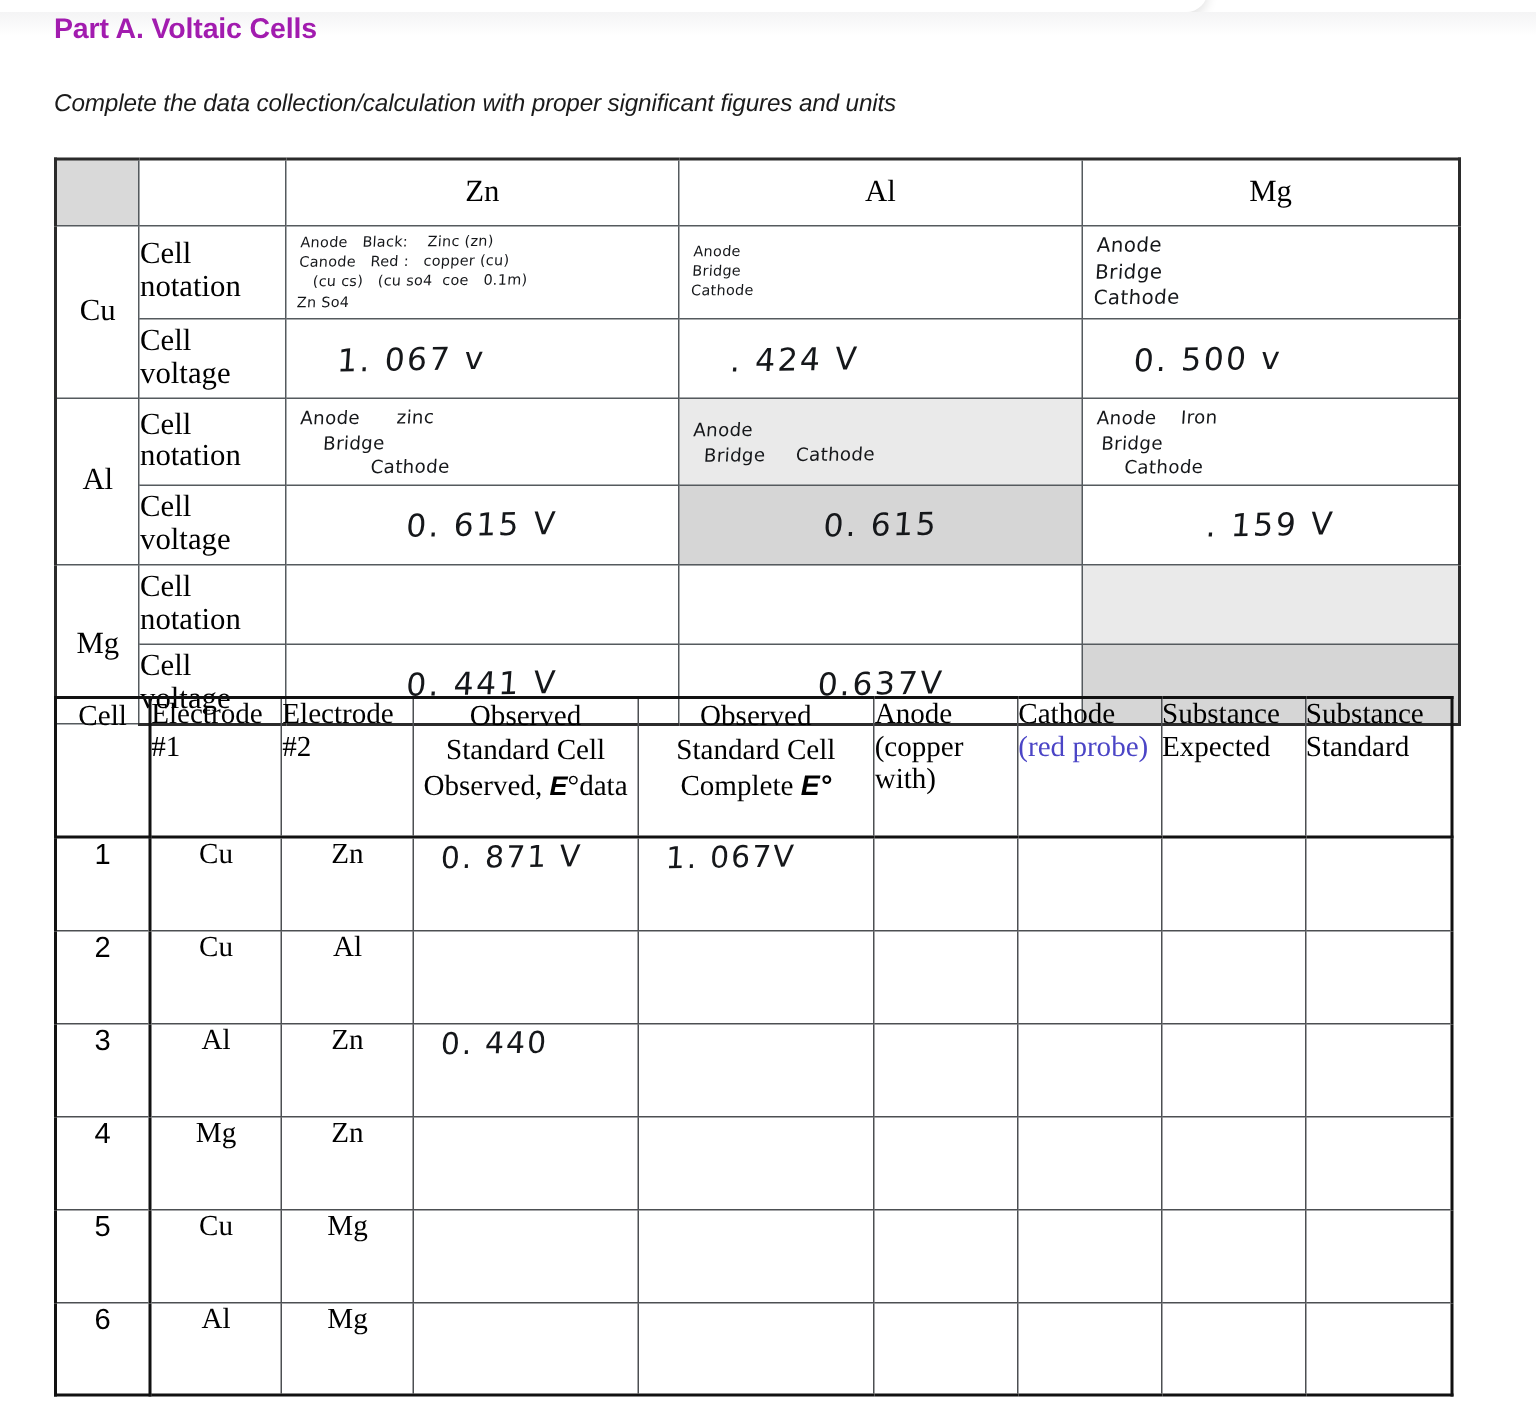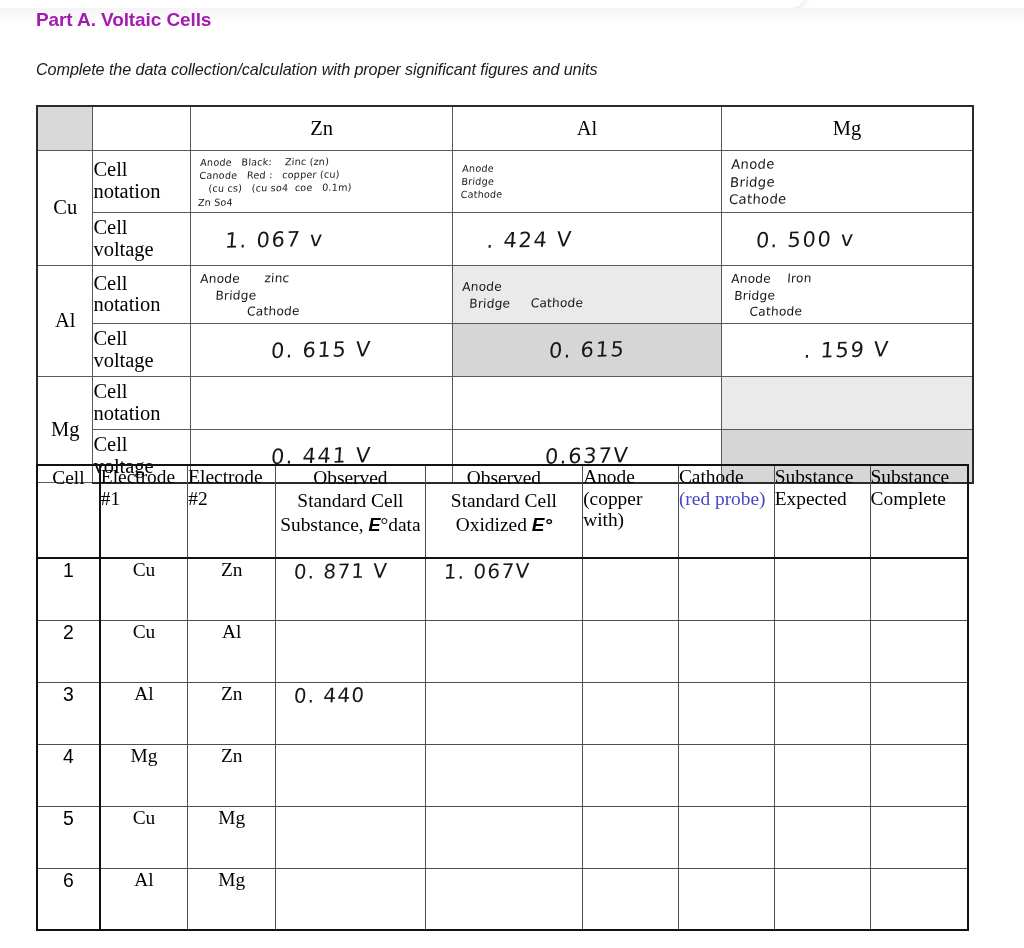--- a/index.html
+++ b/index.html
@@ -308,45 +308,45 @@
           <span>Electrode</span><br>
           <span>#1</span>
         </td>
         <td class="h-left o-t hdr-b">
           <span>Electrode</span><br>
           <span>#2</span>
         </td>
         <td class="h-ctr o-t hdr-b">
           <span>Observed</span><br>
           <span>Standard Cell</span><br>
-          <span>Substance,</span>
+          <span>Observed,</span>
           <span class="ecell">E</span><span>°data</span>
         </td>
         <td class="h-ctr o-t hdr-b">
           <span>Observed</span><br>
           <span>Standard Cell</span><br>
-          <span>Oxidized</span>
+          <span>Complete</span>
           <span class="ecell2">E°</span>
         </td>
         <td class="h-left o-t hdr-b">
           <span>Anode</span><br>
           <span>(copper</span><br>
           <span>with)</span>
         </td>
         <td class="h-left o-t hdr-b">
           <span>Cathode</span><br>
           <span class="redprobe">(red probe)</span>
         </td>
         <td class="h-left o-t hdr-b">
           <span>Substance</span><br>
           <span>Expected</span>
         </td>
         <td class="h-left o-t o-r hdr-b">
           <span>Substance</span><br>
-          <span>Complete</span>
+          <span>Standard</span>
         </td>
       </tr>
 
       <tr style="height:62px">
         <td class="cellnum o-l sep">1</td>
         <td class="elec">Cu</td>
         <td class="elec">Zn</td>
         <td class="datacell">
           <span class="hw-obs">0. 871  V</span>
         </td>

